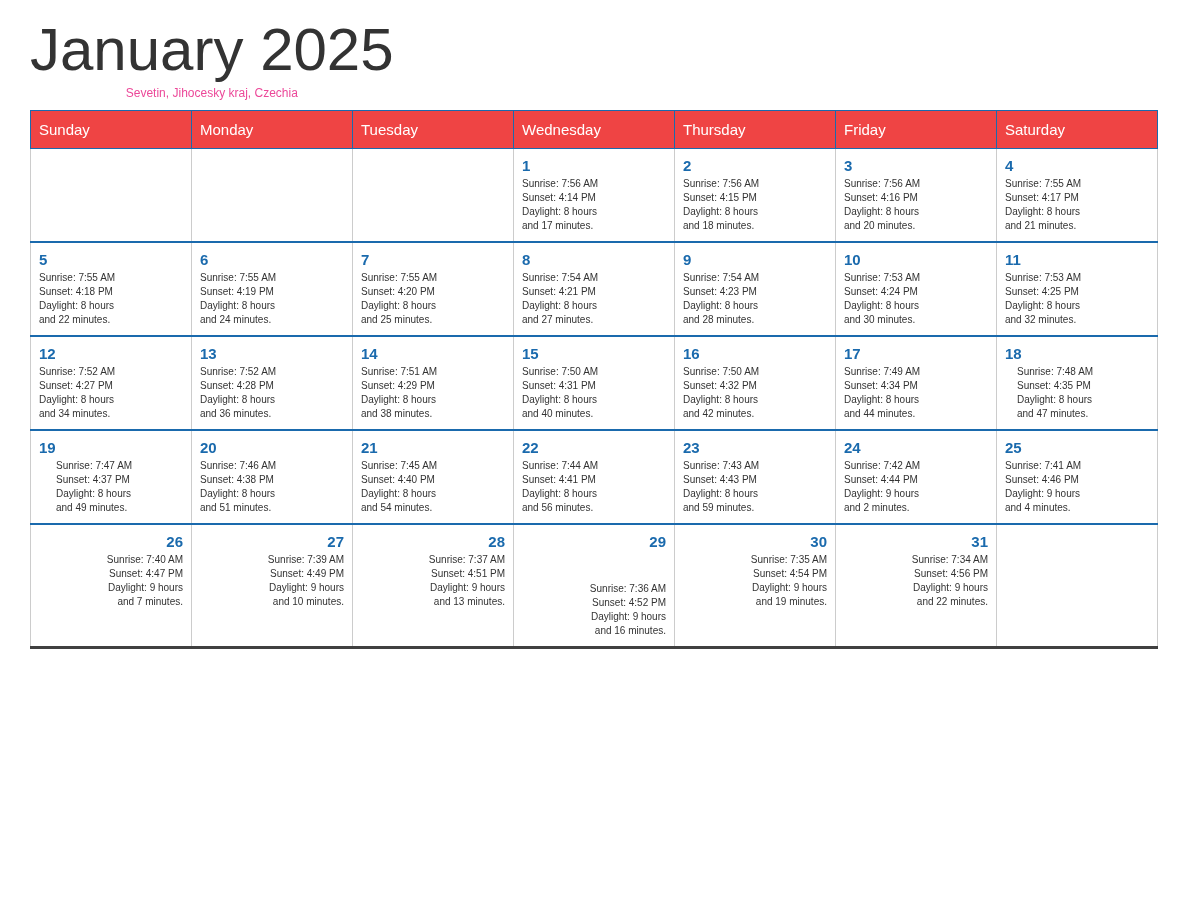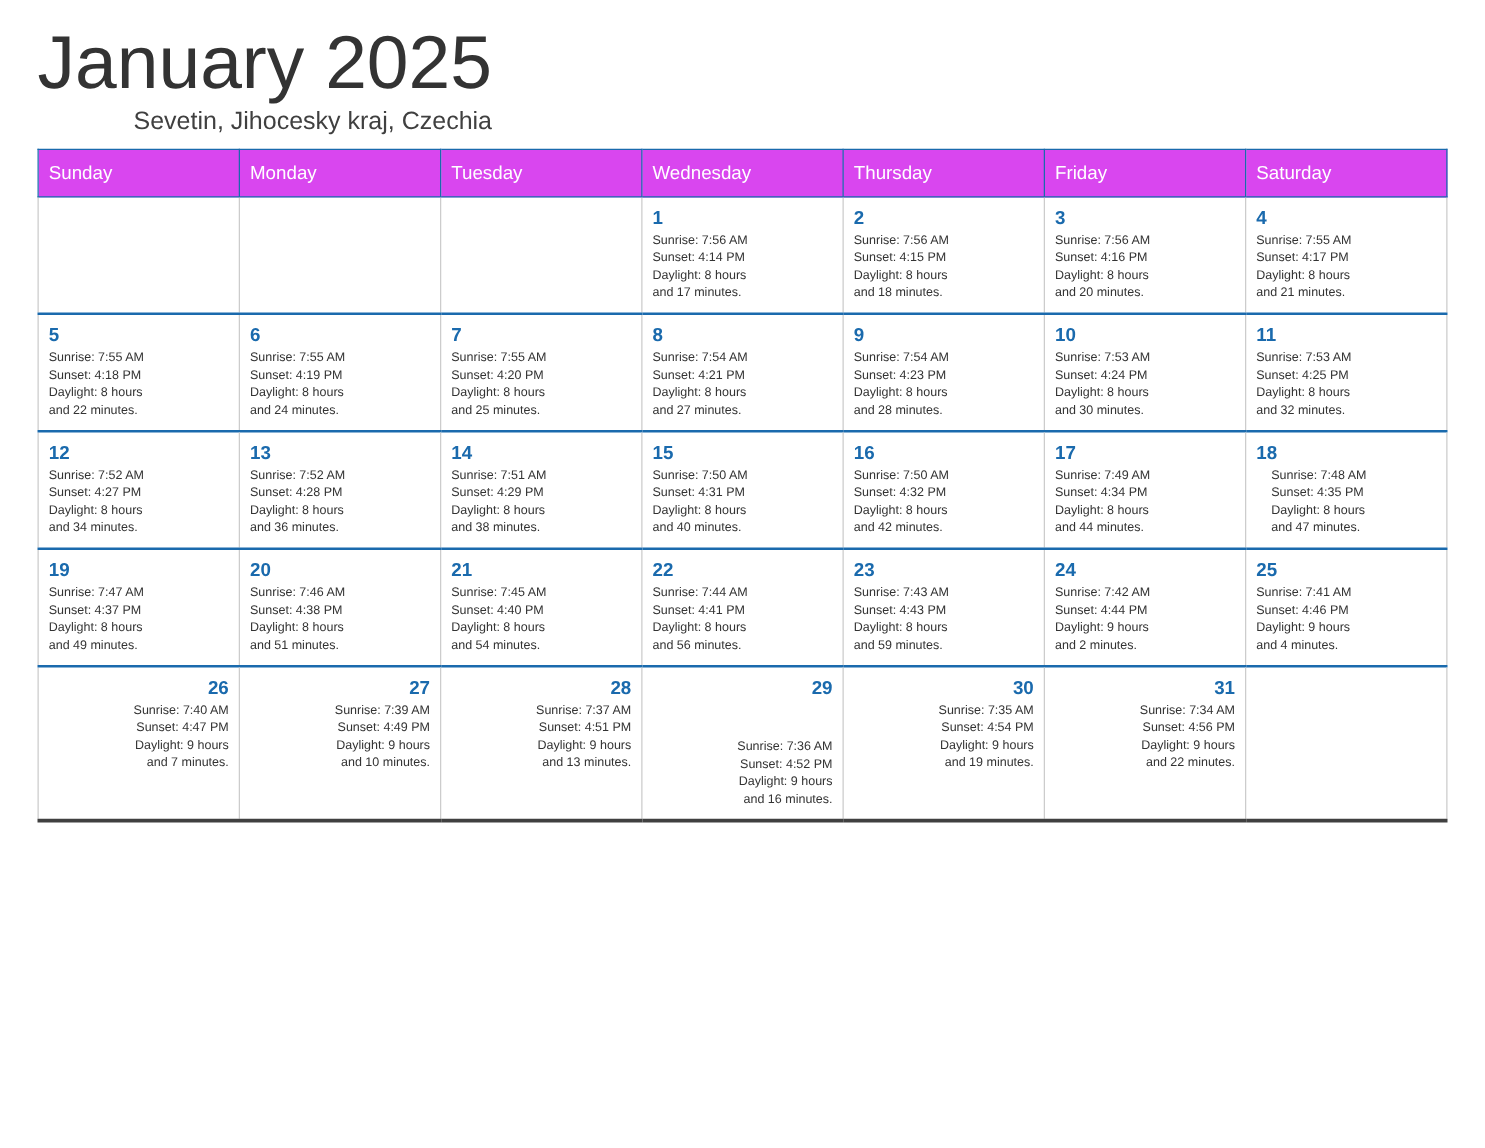--- a/index.html
+++ b/index.html
@@ -34,31 +34,32 @@
     .title-block {
       text-align: right;
     }
     .month-title {
       font-size: 60px;
       font-weight: normal;
       color: #333;
       line-height: 1;
     }
     .location-title {
-      font-size: 20px;
-      color: #404040;
+      font-size: 12px;
+      color: #ec4899;
       margin-top: 6px;
+      text-align: center;
     }
     .calendar {
       width: 100%;
       border-collapse: collapse;
       margin-top: 10px;
     }
     .calendar th {
-      background-color: #d946ef;
+      background-color: #ef4444;
       color: #fff;
       padding: 10px 8px;
       font-size: 15px;
       font-weight: normal;
       text-align: left;
       border: 1px solid #1a6aad;
     }
     .calendar td {
       vertical-align: top;
       padding: 8px;
@@ -245,21 +246,21 @@
           <span class="day-num">18</span>
           <div class="day-info" style="white-space: pre-line; margin-left: 12px;">Sunrise: 7:48 AM
 Sunset: 4:35 PM
 Daylight: 8 hours
 and 47 minutes.</div>
         </td>
       </tr>
       <tr>
         <td>
           <span class="day-num">19</span>
-          <div class="day-info" style="white-space: pre-line;">Sunrise: 7:47 AM
+          <div class="day-info" style="white-space: pre-line; margin-left: 17px;">Sunrise: 7:47 AM
 Sunset: 4:37 PM
 Daylight: 8 hours
 and 49 minutes.</div>
         </td>
         <td>
           <span class="day-num">20</span>
           <div class="day-info" style="white-space: pre-line;">Sunrise: 7:46 AM
 Sunset: 4:38 PM
 Daylight: 8 hours
 and 51 minutes.</div>

